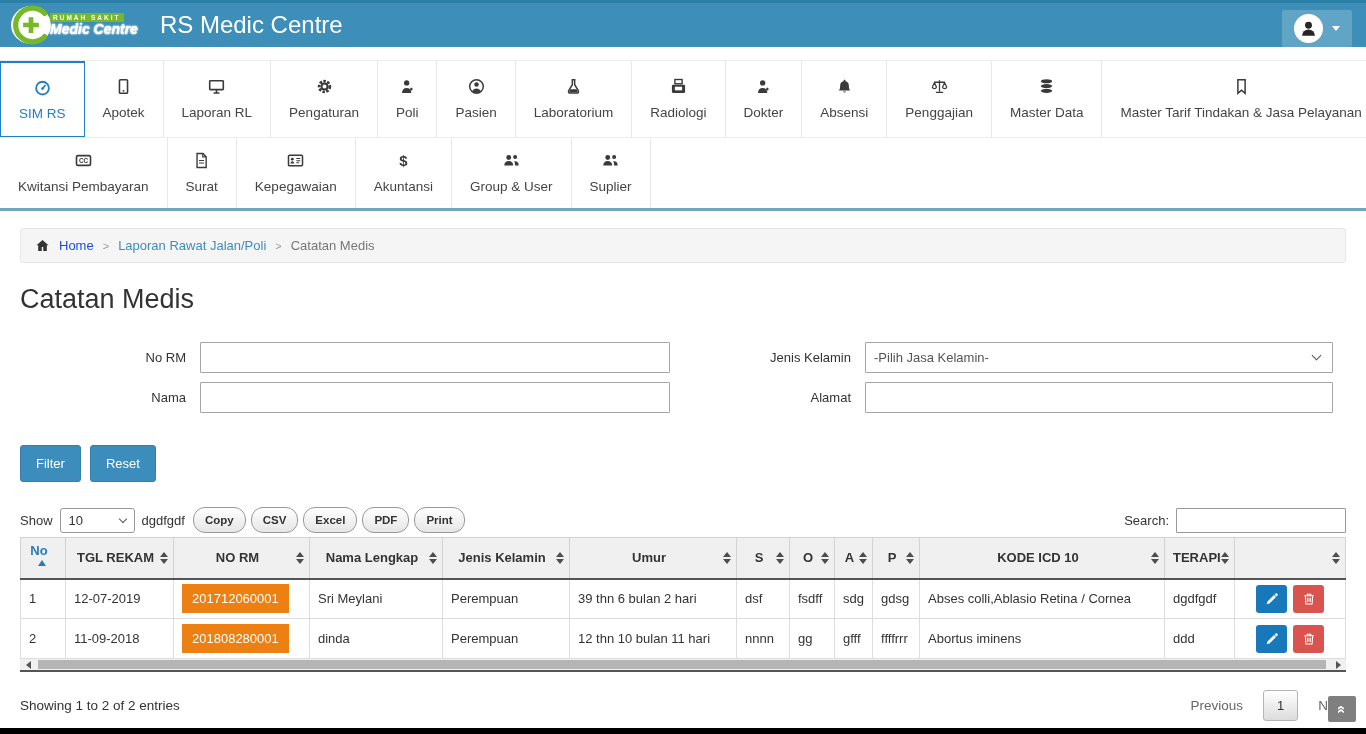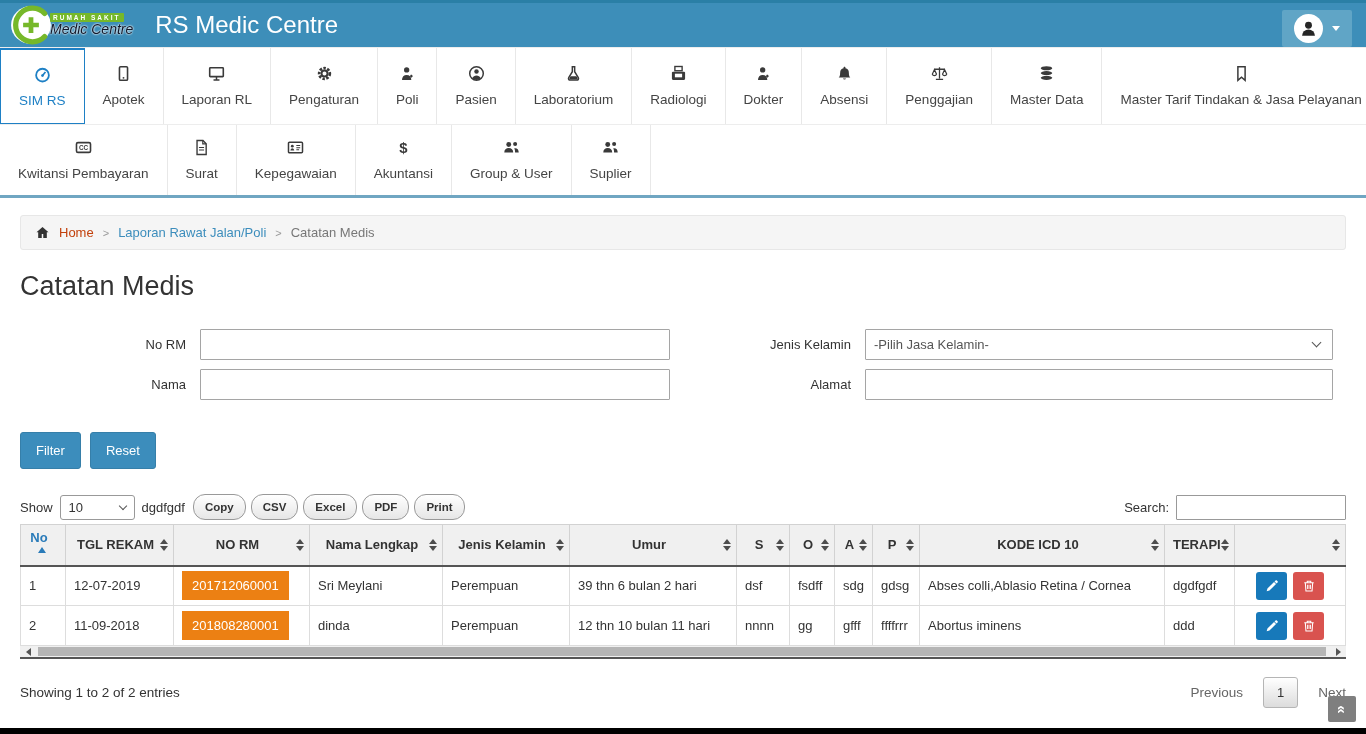--- a/index.html
+++ b/index.html
@@ -9,46 +9,46 @@
     background:#fff; color:#333; position:relative; overflow:hidden;
   }
   
   .topbar { height:47px; background:#3d8eb9; border-top:3px solid #2a7fa6;
     display:flex; align-items:center; position:relative; }
   .logo { margin-left:10px; display:flex; align-items:center; gap:4px; }
   .logo-swirl svg { width:42px; height:42px; display:block; }
   .logo-text { display:flex; flex-direction:column; line-height:1.1; margin-left:-6px; }
   .logo-line1 { font-size:6.5px; letter-spacing:2px; color:#fff; background:#76b82a;
     padding:1px 3px; border-radius:1px; font-weight:bold; width:max-content; }
-  .logo-line2 { font-size:14px; font-weight:normal; color:#0f172a; font-style:italic;
+  .logo-line2 { font-size:14px; font-weight:bold; color:#ffffff; font-style:italic;
     text-shadow:0 0 2px #fff, 0 0 2px #fff; }
   .app-title { color:#fff; font-size:24px; margin-left:22px; font-weight:400; }
   .user-box { position:absolute; right:14px; top:7px; width:70px; height:37px;
     background:#60a5c6; border-radius:2px; display:flex; align-items:center;
     justify-content:center; gap:9px; cursor:pointer; }
   .avatar-circle { width:29px; height:29px; background:#fff; border-radius:50%;
     display:flex; align-items:center; justify-content:center; color:#262626; font-size:19px; }
   .caret-down-w { width:0; height:0; border-left:4px solid transparent;
     border-right:4px solid transparent; border-top:5px solid #fff; }
   
-  .nav { background:#fff; border-bottom:3px solid #70a6c2; }
+  .nav { background:#fff; border-bottom:3px solid #70a6c2; padding-top:13px; }
   .nav-row { display:flex; border-top:1px solid #ededed; }
   .nav-item { display:flex; flex-direction:column; align-items:center; justify-content:center;
     gap:9px; padding:0 18px; height:76px; border-right:1px solid #e8e8e8;
     color:#444; font-size:13.5px; cursor:pointer; background:#fff; white-space:nowrap; }
   .nav-row.second .nav-item { height:70px; }
   .nav-item .nicon { font-size:17px; height:18px; color:#3a3a3a; }
   .nav-item.active { border:1px solid #1e80c5; border-top-width:2px; color:#1e80c5; }
   .nav-item.active .nicon { color:#1e80c5; }
   .nicon svg, .bicon svg, .aicon svg { width:1em; height:1em; display:block; }
   
   .breadcrumb { margin:17px 20px 0; background:#f5f5f5; border:1px solid #e7e7e7;
     border-radius:3px; padding:9px 14px; font-size:13px; display:flex; align-items:center; gap:9px; }
   .bicon { font-size:15px; color:#333; }
-  .crumb-home { color:#c2410c; cursor:pointer; }
+  .crumb-home { color:#1d4ed8; cursor:pointer; }
   .crumb-sep { color:#9a9a9a; font-size:11px; }
   .crumb-link { color:#3c8dbc; cursor:pointer; }
   .crumb-current { color:#777; }
   
   .page-title { margin:21px 20px 0; font-size:27px; font-weight:400; color:#333; }
   
   .filter-form { display:flex; justify-content:space-between; padding:0 33px 0 20px; margin-top:27px; }
   .form-col { display:flex; flex-direction:column; gap:9px; }
   .form-col.left  { width:650px; }
   .form-col.right { width:635px; }

